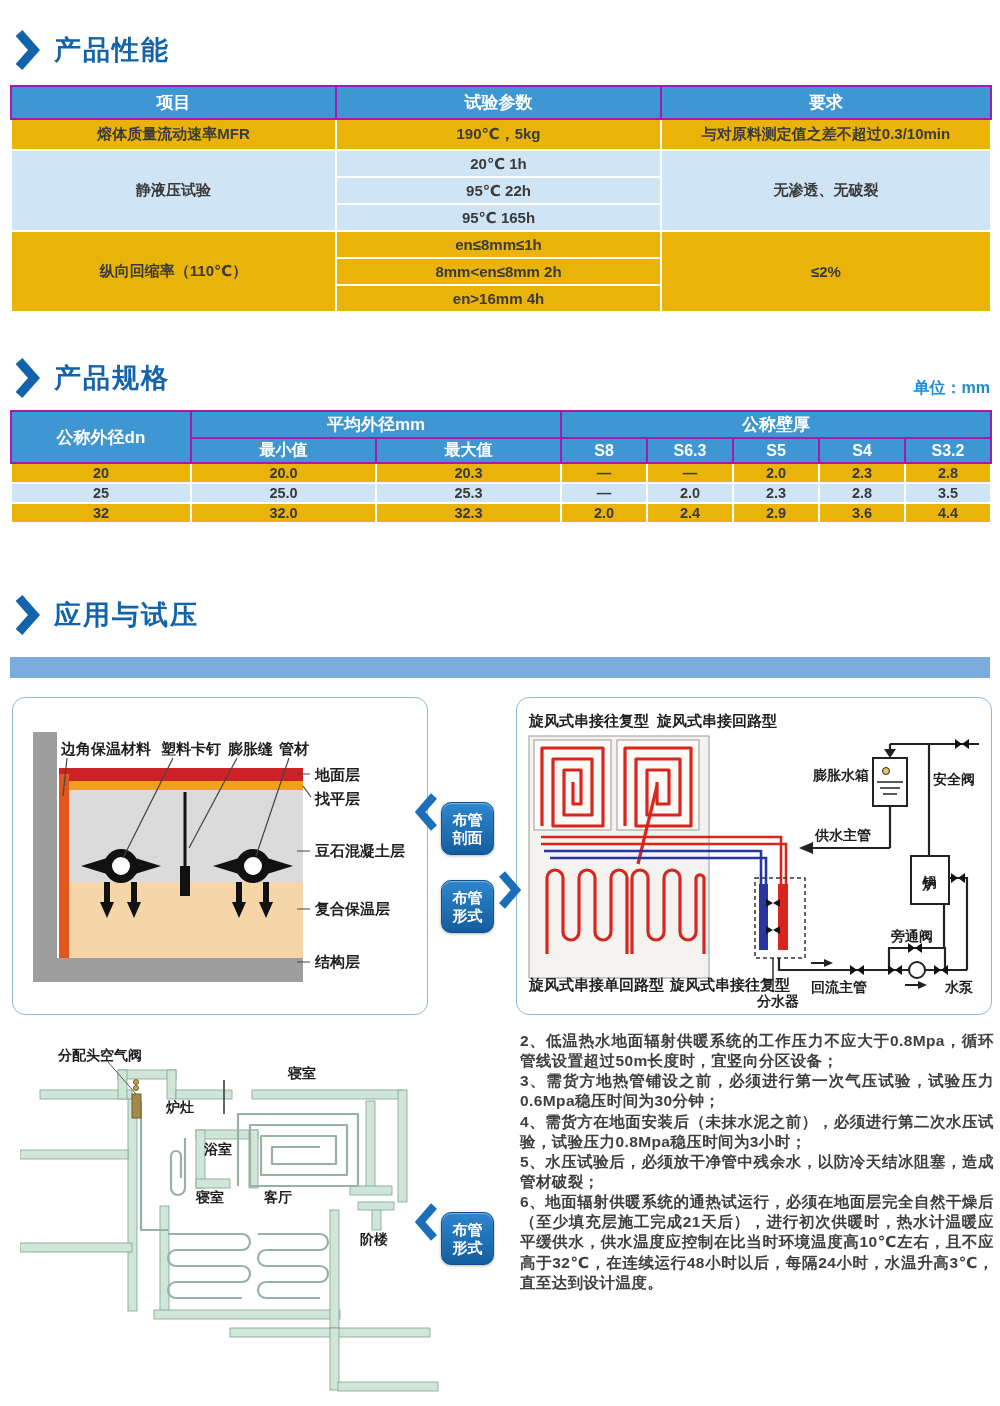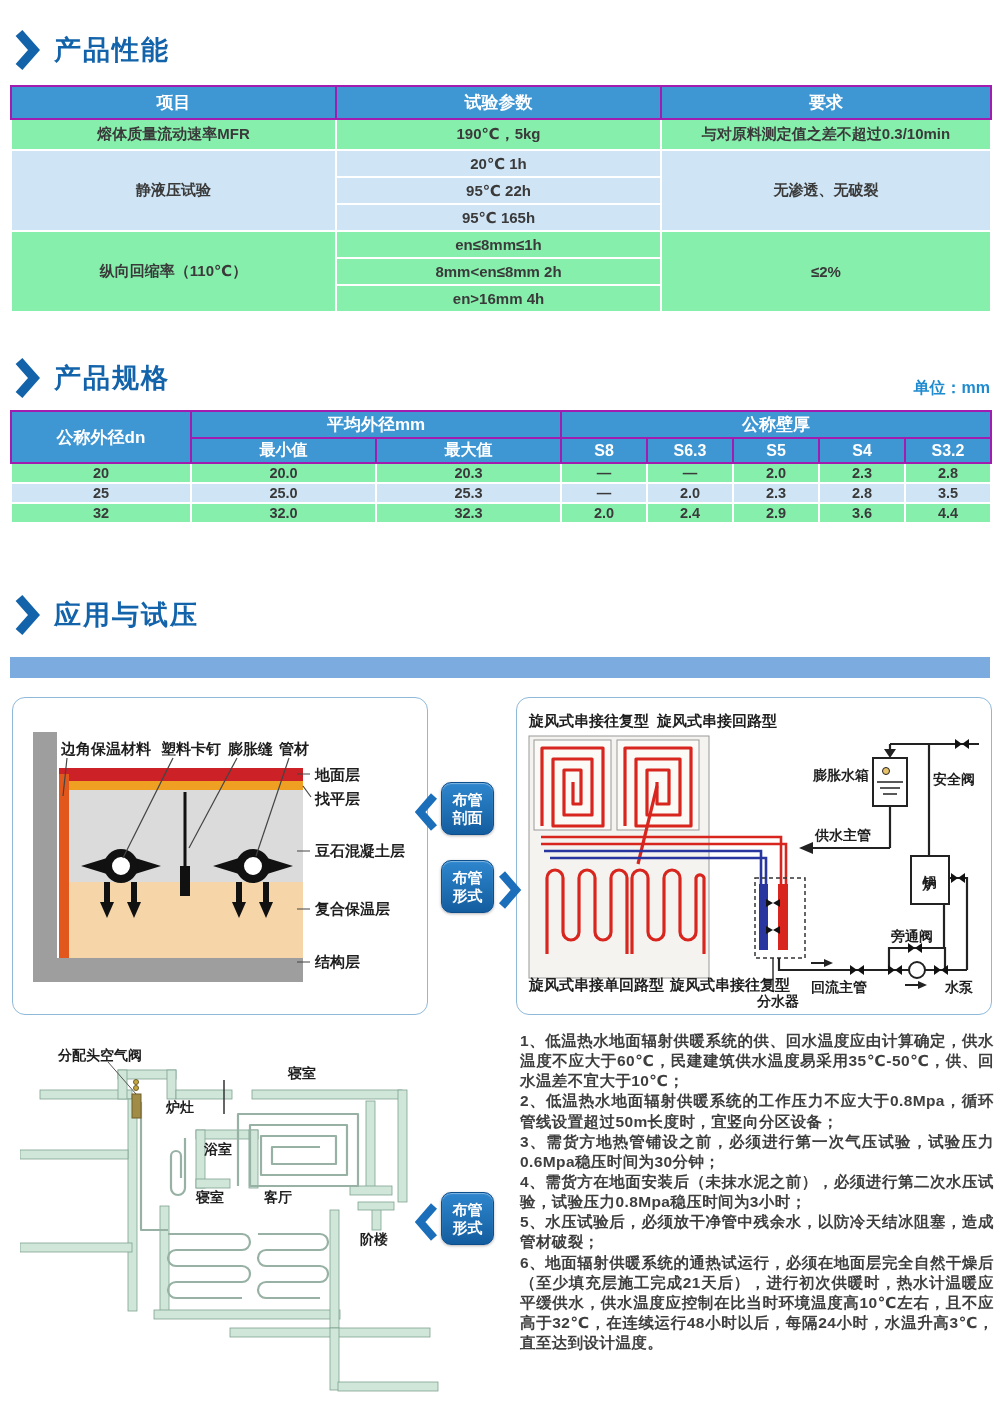--- a/index.html
+++ b/index.html
@@ -16,35 +16,35 @@
   table { border-collapse:collapse; table-layout:fixed; }
   .t1, .t2 { position:absolute; left:10px; width:980px; }
   .t1 { top:85px; } .t2 { top:410px; }
   th { background:#3e96d2; color:#fff; font-size:17px; font-weight:700; border:2px solid #a21caf; text-align:center; }
   .t1 th { height:33px; }
   .t2 th.h1 { height:27px; } .t2 th.h2 { height:25px; font-size:16px; }
   td { text-align:center; font-size:15px; font-weight:600; color:#3a3a3a; border:2px solid #fff; }
   .t1 td { height:27px; }
   .t1 tr.mfr td { height:31px; }
   .t2 td { height:20px; font-size:14.5px; }
-  .lt { background:#86efac; } .md { background:#cfe4f5; }
+  .lt { background:#eab308; } .md { background:#cfe4f5; }
 
   .unit { position:absolute; left:820px; top:378px; width:170px; text-align:right;
           color:#1e8bd0; font-size:16px; font-weight:700; }
 
   .band { position:absolute; left:10px; top:657px; width:980px; height:21px; background:#7cacdf; }
 
   .panel { position:absolute; background:#fff; border:1.5px solid #8fb9d9; border-radius:13px; overflow:hidden; }
   .panel1 { left:12px; top:697px; width:416px; height:318px; }
   .panel2 { left:516px; top:697px; width:476px; height:318px; }
 
   .badge { position:absolute; width:53px; height:53px; border-radius:10px;
            background:linear-gradient(180deg,#2e86cd,#135d9f); border:1px solid #0d4e8d;
            box-shadow:0 1px 3px rgba(0,0,0,.3), inset 0 1px 1px rgba(255,255,255,.4);
-           display:flex; align-items:center; justify-content:center; }
+           display:flex; align-items:center; justify-content:center;margin-top:20px; }
   .badge-txt { width:34px; color:#fff; font-size:15px; font-weight:700; line-height:1.2;
                text-align:center; word-break:break-all; }
   .chev-badge { position:absolute; }
 
   .floorplan { position:absolute; left:20px; top:1038px; width:430px; height:365px; }
 
   .notes { position:absolute; left:520px; top:1031px; width:474px; }
   .notes p { font-size:15.5px; font-weight:700; color:#3f3f3f; line-height:1.3;
              letter-spacing:.4px; text-align:justify; }
 
@@ -411,21 +411,20 @@
   </div>
 
   <svg class="chev-badge" style="left:415px; top:1202px;" width="24" height="40" viewBox="0 0 24 40">
     <polyline points="19,4 5,20 19,36" fill="none" stroke="#1b6fba" stroke-width="8" stroke-linejoin="miter"></polyline>
   </svg>
   <div class="badge" style="left:441px; top:1192px;">
     <span class="badge-txt">布管形式</span>
   </div>
 
   <div class="notes">
-    <p>1、低温热水地面辐射供暖系统的供、回水温度应由计算确定，供水温度不应大于60℃，民建建筑供水温度易采用35℃-50℃，供、回水温差不宜大于10℃；</p>
     <p>2、低温热水地面辐射供暖系统的工作压力不应大于0.8Mpa，循环管线设置超过50m长度时，宜竖向分区设备；</p>
     <p>3、需货方地热管铺设之前，必须进行第一次气压试验，试验压力0.6Mpa稳压时间为30分钟；</p>
     <p>4、需货方在地面安装后（未抹水泥之前），必须进行第二次水压试验，试验压力0.8Mpa稳压时间为3小时；</p>
     <p>5、水压试验后，必须放干净管中残余水，以防冷天结冰阻塞，造成管材破裂；</p>
     <p>6、地面辐射供暖系统的通热试运行，必须在地面层完全自然干燥后（至少填充层施工完成21天后），进行初次供暖时，热水计温暖应平缓供水，供水温度应控制在比当时环境温度高10℃左右，且不应高于32℃，在连续运行48小时以后，每隔24小时，水温升高3℃，直至达到设计温度。</p>
   </div>
 
 </div>
 
 </body></html>

